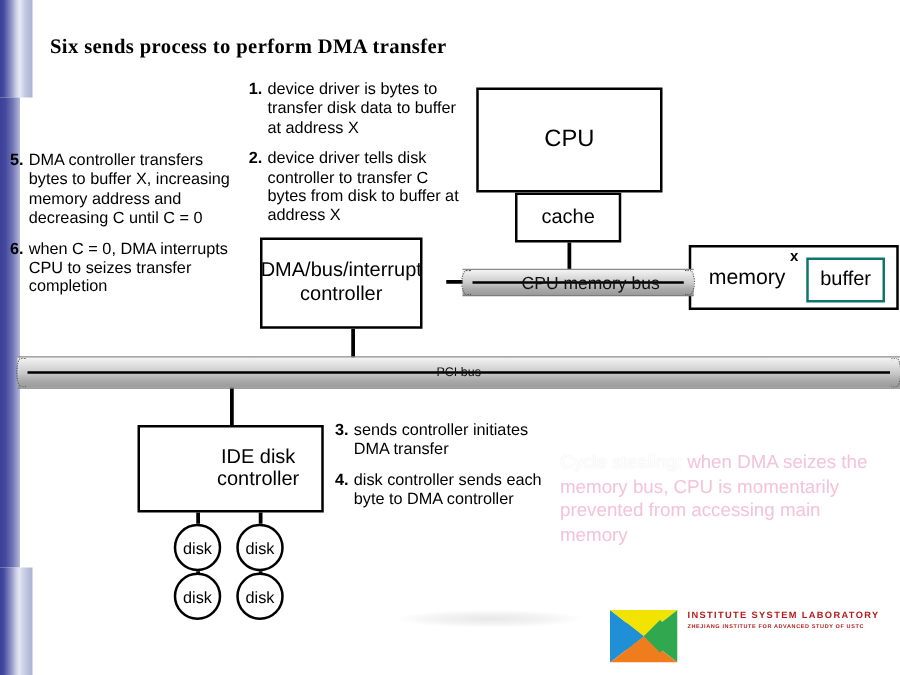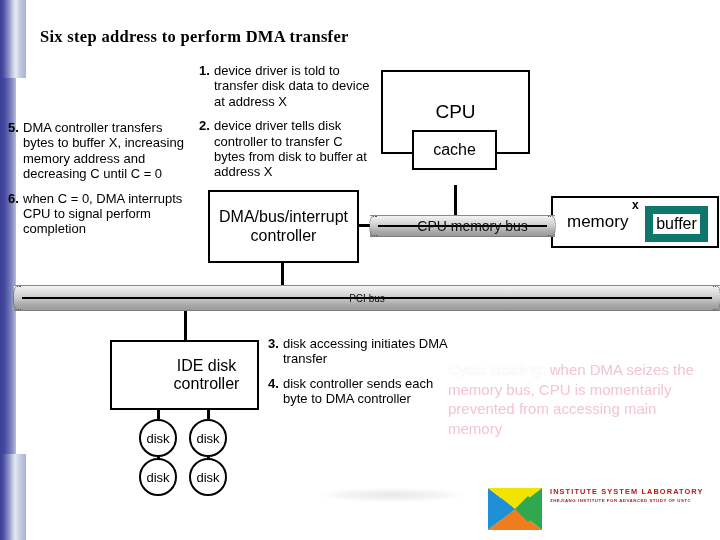--- a/index.html
+++ b/index.html
@@ -41,27 +41,27 @@
 
   #steps-left{left:8px;top:120px;width:185px;}
   #steps-12{left:199px;top:63px;width:172px;}
   #steps-34{left:268px;top:336px;width:180px;}
 
   
   .box{position:absolute;border:2.5px solid #000;background:#fff;
        display:flex;align-items:center;justify-content:center;text-align:center;
        color:#000;line-height:1.15;box-sizing:border-box;}
   #cpu-box{left:381px;top:70px;width:149px;height:84px;font-size:19px;}
-  #cache-box{left:412px;top:130px;width:85px;height:40px;font-size:16px;}
-  #dma-box{left:208px;top:190px;width:151px;height:73px;font-size:16px;padding:0 0;}
+  #cache-box{left:412px;top:154px;width:85px;height:40px;font-size:16px;}
+  #dma-box{left:208px;top:190px;width:130px;height:73px;font-size:16px;padding:0 0;}
   #memory-box{left:551px;top:196px;width:168px;height:52px;justify-content:flex-start;
       border-width:2.5px;font-size:17px;}
   #memory-label{margin-left:14px;}
   #buffer-box{position:absolute;left:645px;top:206px;width:63px;height:36px;
-      border:8px solid #0f766e;background:#fff;display:flex;align-items:center;justify-content:center;
+      border:2px solid #0f766e;background:#fff;display:flex;align-items:center;justify-content:center;
       font-size:16px;color:#000;box-sizing:border-box;}
   #x-label{position:absolute;left:632px;top:198px;font-size:12px;font-weight:700;color:#000;}
   #ide-box{left:110px;top:340px;width:149px;height:70px;font-size:16px;padding-left:44px;}
 
   
   .ln{position:absolute;background:#000;}
 
   
   .bus{position:absolute;box-sizing:border-box;
        background:linear-gradient(to bottom,#f4f4f4 0%,#e2e2e2 22%,#c9c9c9 52%,#a9a9a9 78%,#9a9a9a 100%);
@@ -108,48 +108,48 @@
 <body>
 
 <div id="stage">
 
   <div class="edge edge-top"></div>
   <div class="edge edge-mid"></div>
   <div class="edge edge-bot"></div>
   <div class="edge2 edge2-top"></div>
   <div class="edge2 edge2-bot"></div>
 
-  <div id="title">Six step address to perform DMA transfer</div>
+  <div id="title">Six sends process to perform DMA transfer</div>
 
   <div class="steps" id="steps-left">
     <div class="step">
       <span class="num">5.</span>
       <span class="txt">DMA controller transfers bytes to buffer X, increasing memory address and decreasing C until C = 0</span>
     </div>
     <div class="step">
       <span class="num">6.</span>
-      <span class="txt">when C = 0, DMA interrupts CPU to signal perform completion</span>
+      <span class="txt">when C = 0, DMA interrupts CPU to seizes transfer completion</span>
     </div>
   </div>
 
   <div class="steps" id="steps-12">
     <div class="step">
       <span class="num">1.</span>
-      <span class="txt">device driver is told to transfer disk data to device at address X</span>
+      <span class="txt">device driver is bytes to transfer disk data to buffer at address X</span>
     </div>
     <div class="step">
       <span class="num">2.</span>
       <span class="txt">device driver tells disk controller to transfer C bytes from disk to buffer at address X</span>
     </div>
   </div>
 
   <div class="steps" id="steps-34">
     <div class="step">
       <span class="num">3.</span>
-      <span class="txt">disk accessing initiates DMA transfer</span>
+      <span class="txt">sends controller initiates DMA transfer</span>
     </div>
     <div class="step">
       <span class="num">4.</span>
       <span class="txt">disk controller sends each byte to DMA controller</span>
     </div>
   </div>
 
   <div class="ln" style="left:454px;top:135px;width:2.5px;height:10px;"></div>
 
   <div class="ln" style="left:454px;top:185px;width:2.5px;height:31px;"></div>

